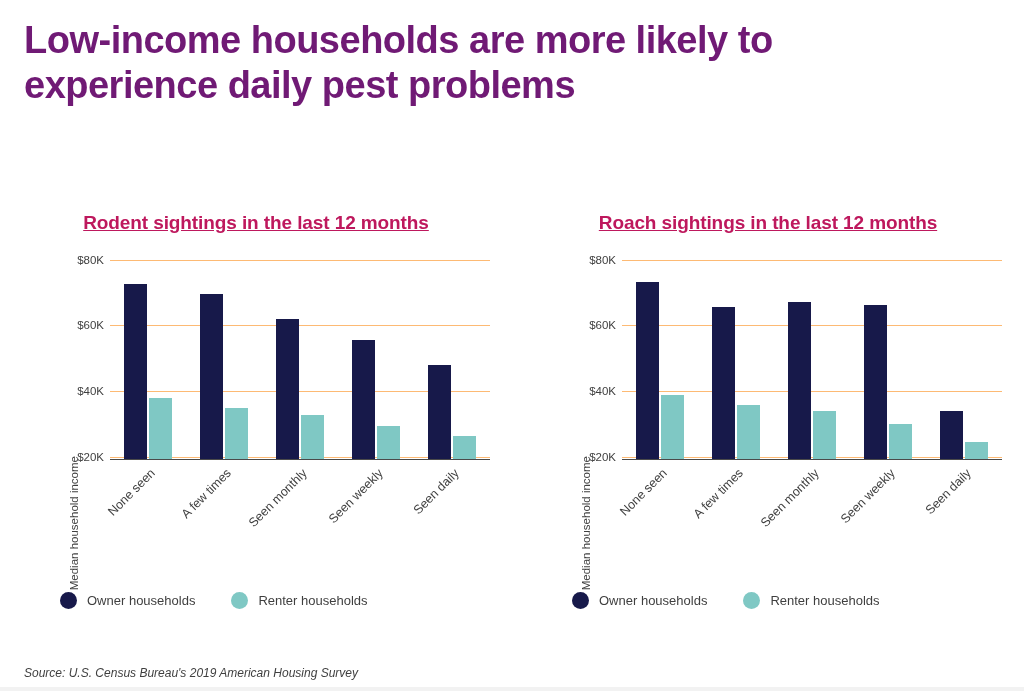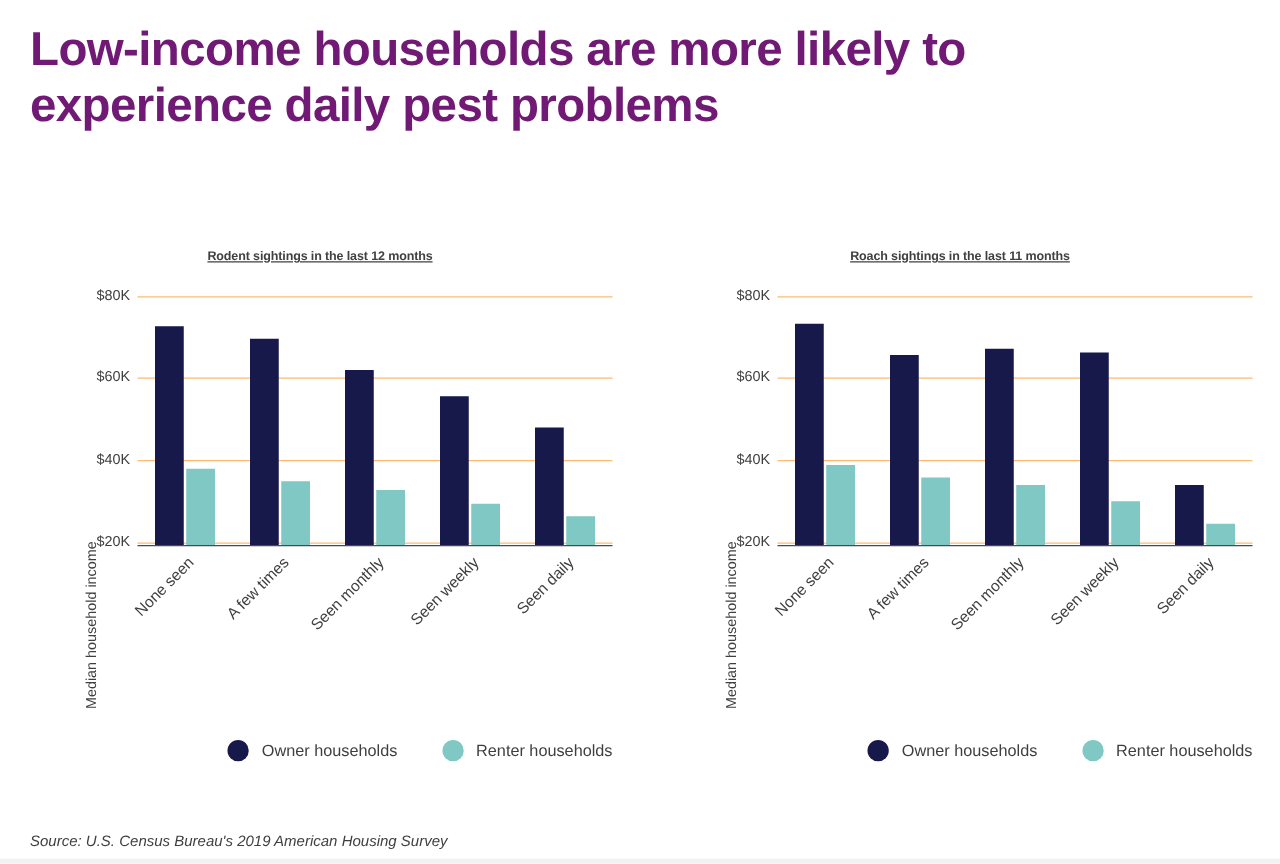--- a/index.html
+++ b/index.html
@@ -32,25 +32,25 @@
     left: 0;
     width: 1024px;
     display: flex;
   }
   .panel {
     width: 512px;
     position: relative;
   }
   .panel-title {
     text-align: center;
-    font-size: 10px;
+    font-size: 19px;
     font-weight: bold;
-    color: #404040;
+    color: #be185d;
     text-decoration: underline;
-    margin: 0 auto 26px auto;
+    margin: 12px auto 26px auto;
     width: 420px;
     letter-spacing: -0.1px;
   }
   .plot-wrap {
     position: relative;
     margin-left: 60px;
     width: 430px;
     height: 200px;
   }
   .ylabel {
@@ -145,21 +145,21 @@
     white-space: nowrap;
     font-size: 12.5px;
     color: #3f3f3f;
   }
   .legend {
     position: absolute;
     top: 392px;
     left: 60px;
     width: 430px;
     display: flex;
-    justify-content: flex-end;
+    justify-content: flex-start;
     gap: 36px;
   }
   .legend-item {
     display: flex;
     align-items: center;
     gap: 10px;
     font-size: 13px;
     color: #3f3f3f;
   }
   .swatch {
@@ -259,21 +259,21 @@
         <span>Owner households</span>
       </div>
       <div class="legend-item">
         <span class="swatch" style="background:#7fc8c4"></span>
         <span>Renter households</span>
       </div>
     </div>
   </div>
 
   <div class="panel">
-    <div class="panel-title">Roach sightings in the last 11 months</div>
+    <div class="panel-title">Roach sightings in the last 12 months</div>
     <div class="plot-wrap">
       <div class="ylabel">
           <span>Median household income</span>
         </div>
       <div class="axis-area">
         <div class="gridline" style="top:0px">
             <span class="tick-label">$80K</span>
           </div>
         <div class="gridline" style="top:65px">
             <span class="tick-label">$60K</span>

